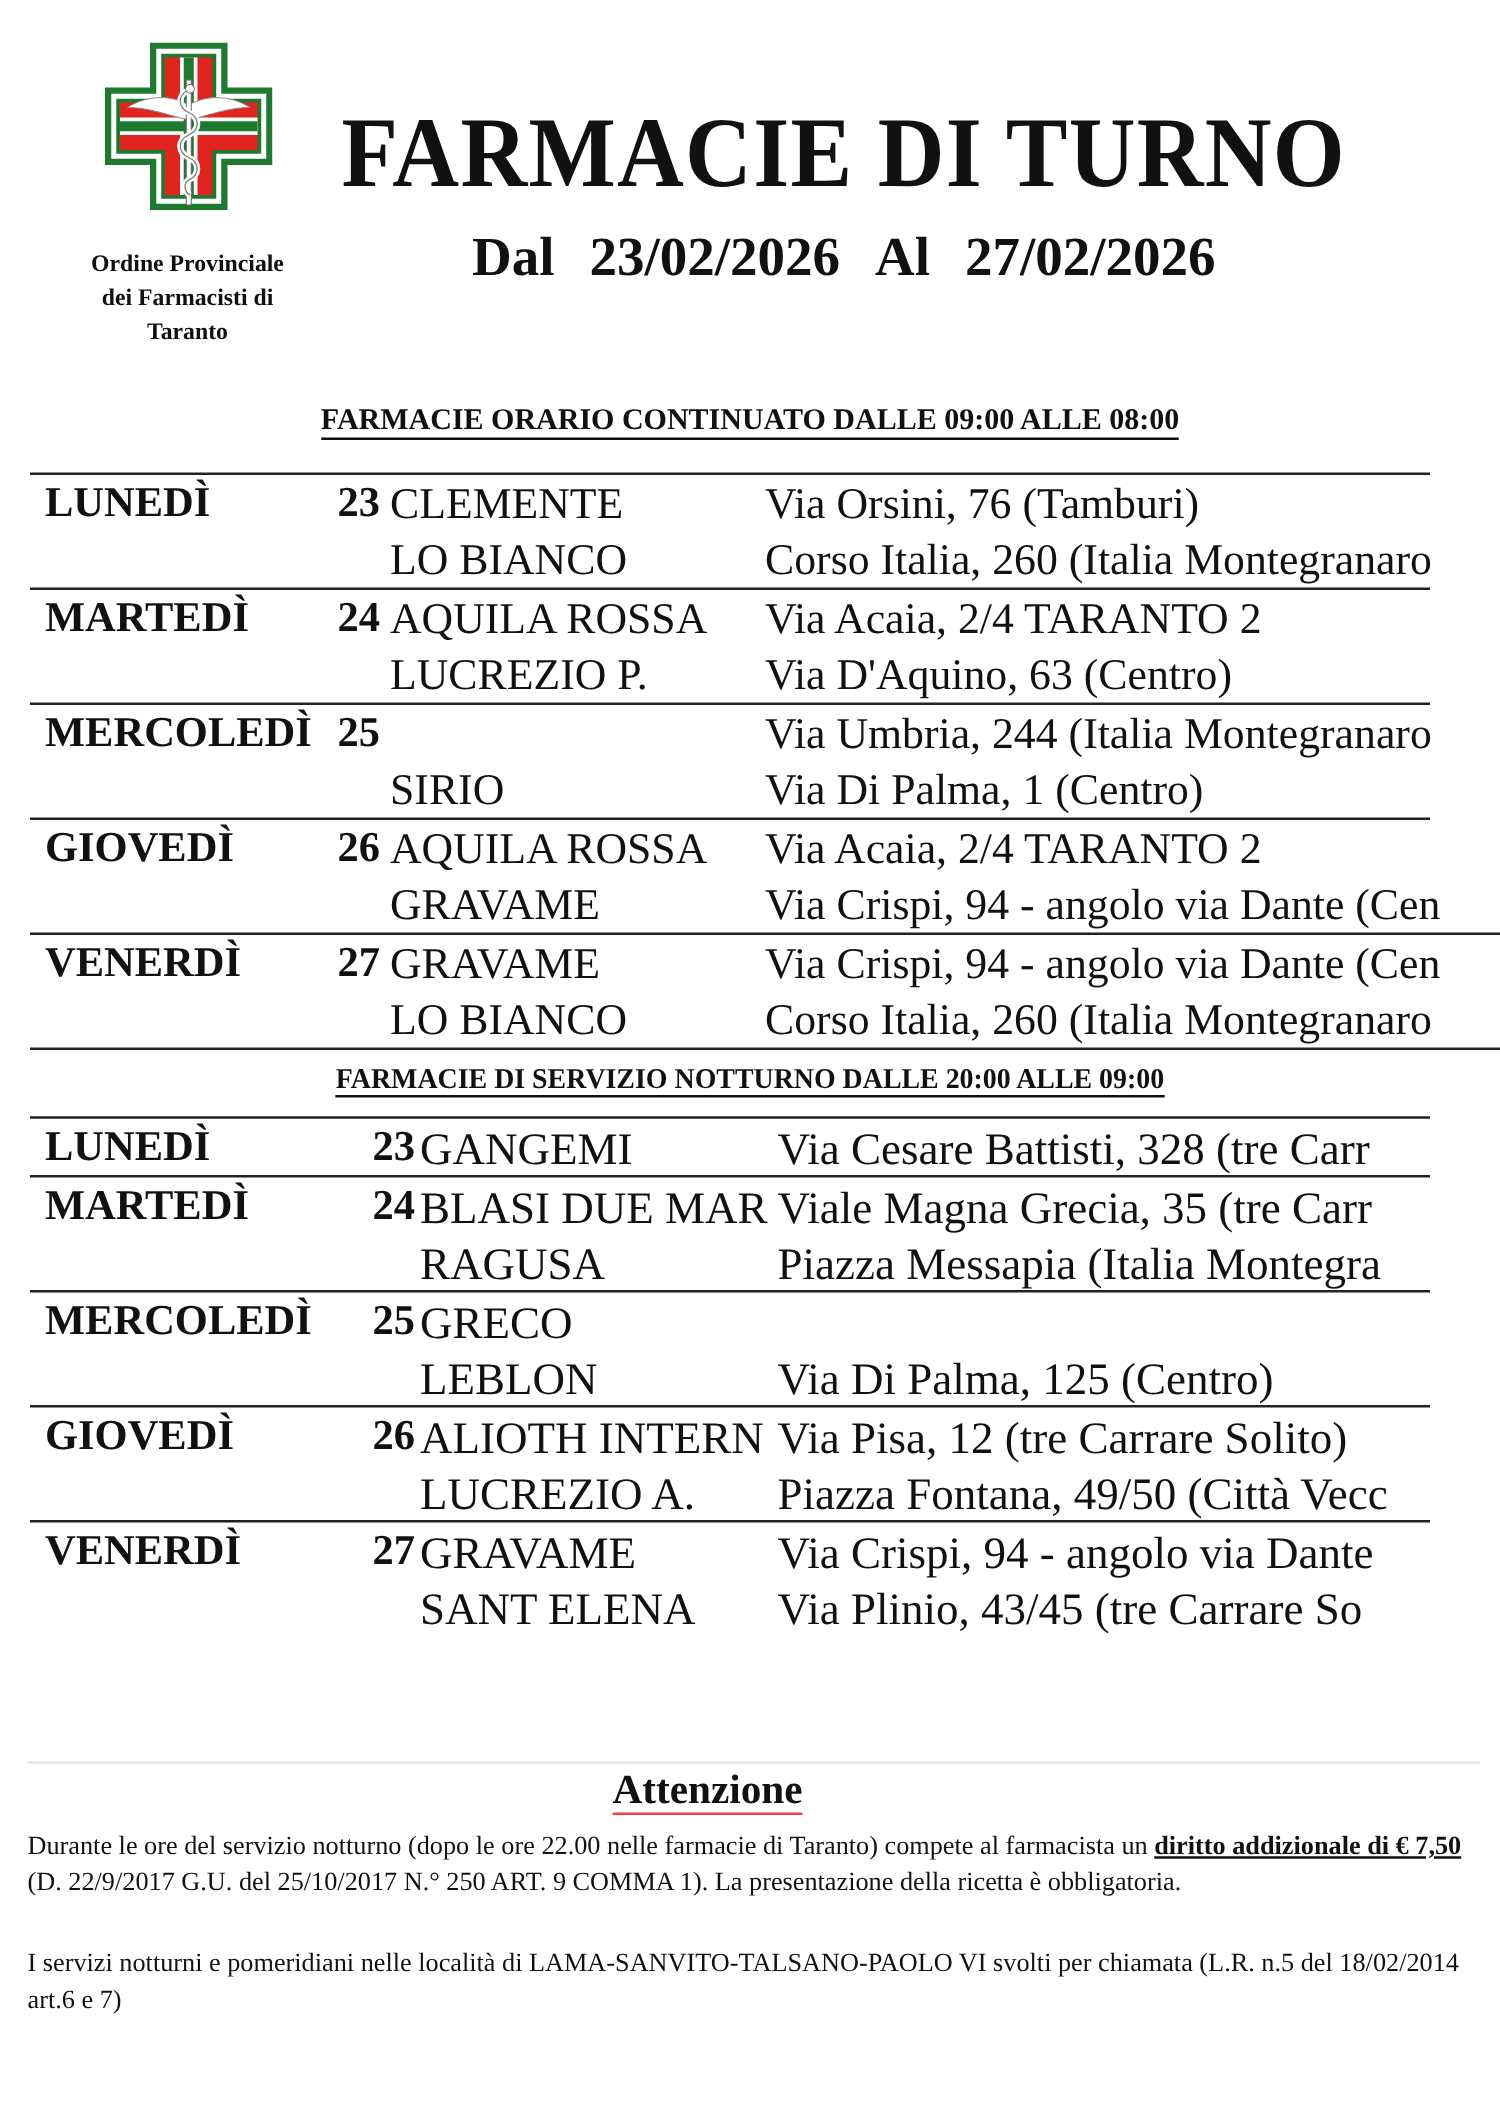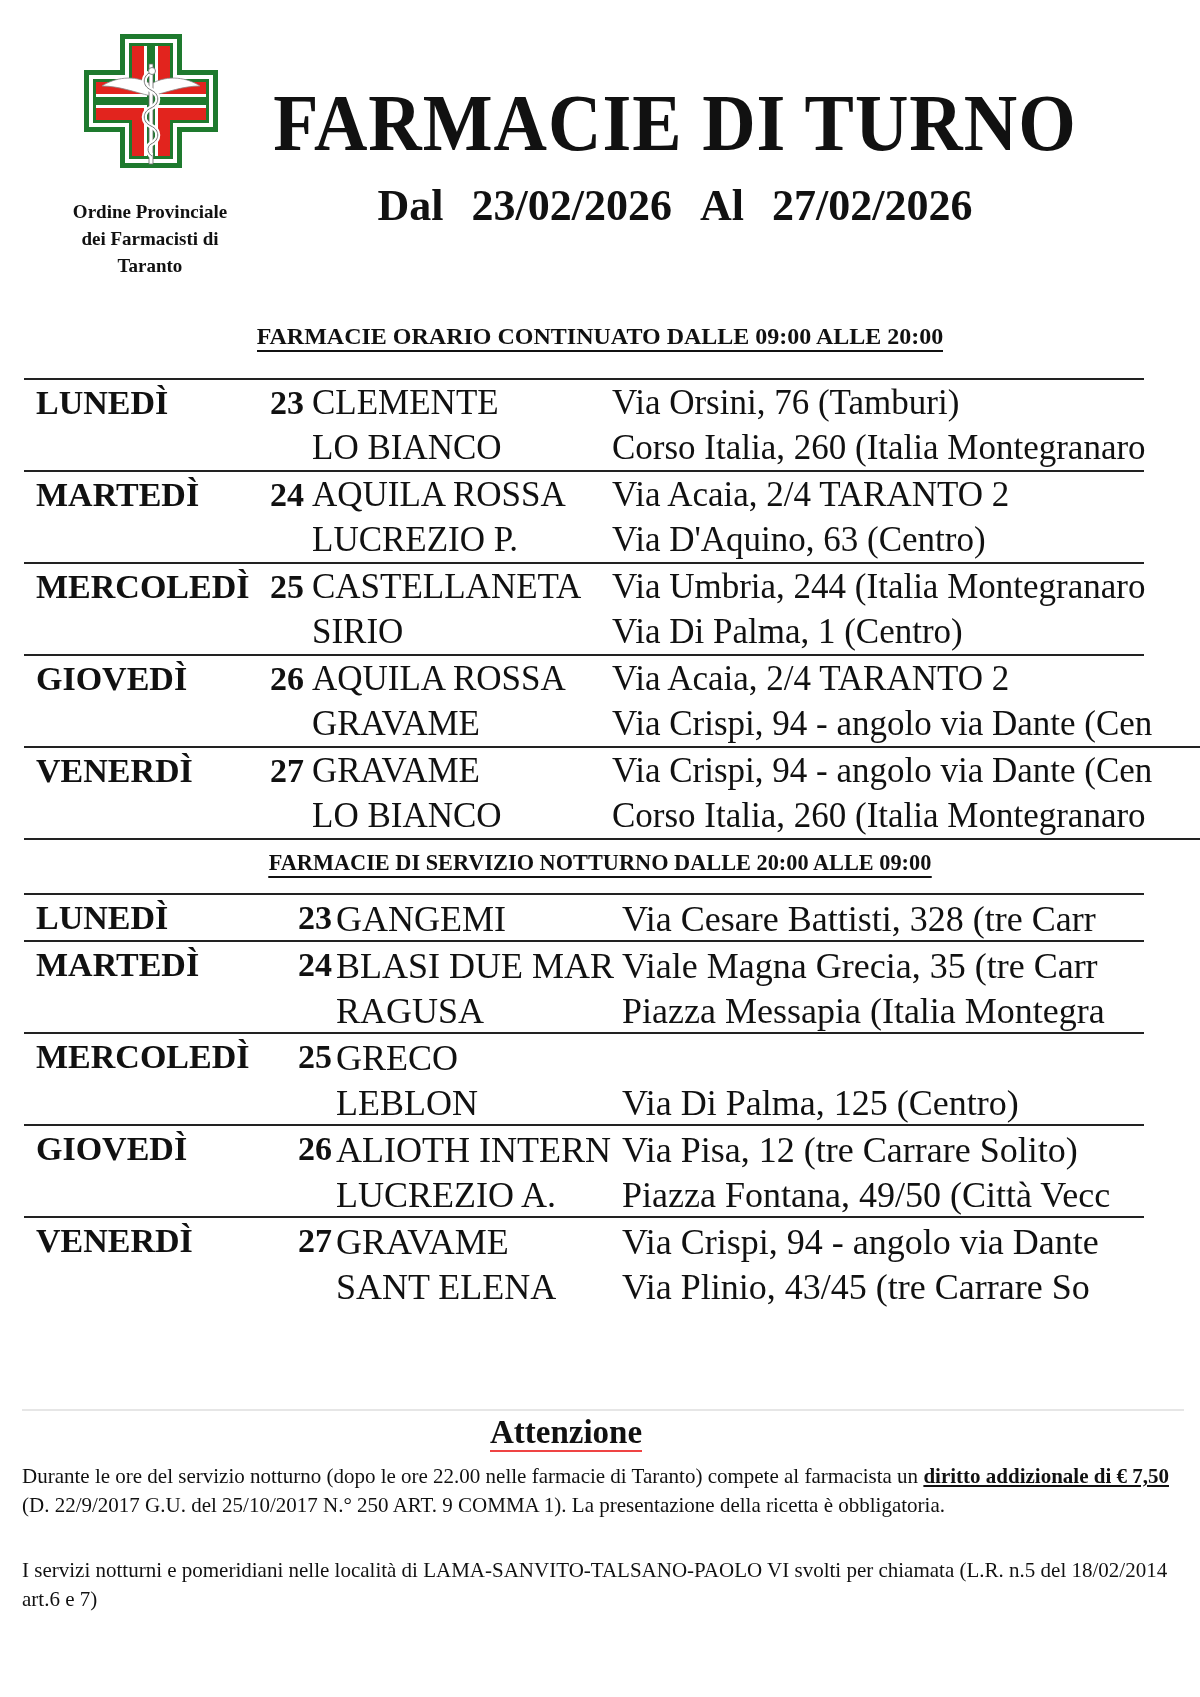--- a/index.html
+++ b/index.html
@@ -77,21 +77,21 @@
   <div>dei Farmacisti di</div>
   <div>Taranto</div>
 </div>
 
 <div class="title">FARMACIE DI TURNO</div>
 <div class="daterange">
   <span>Dal</span><span>23/02/2026</span><span>Al</span><span>27/02/2026</span>
 </div>
 
 <div class="section-head" style="top:323px;">
-  <span>FARMACIE ORARIO CONTINUATO DALLE 09:00 ALLE 20:00</span>
+  <span>FARMACIE ORARIO CONTINUATO DALLE 09:00 ALLE 08:00</span>
 </div>
 
 <div class="table t1" style="top:378px;">
   <div class="day-group">
     <div class="row">
       <span class="day">LUNEDÌ</span>
       <span class="num">23</span>
       <span class="pharm">CLEMENTE</span>
       <span class="addr">Via Orsini, 76 (Tamburi)</span>
     </div>
@@ -109,21 +109,20 @@
     </div>
     <div class="row">
       <span class="pharm">LUCREZIO  P.</span>
       <span class="addr">Via D'Aquino, 63 (Centro)</span>
     </div>
   </div>
   <div class="day-group">
     <div class="row">
       <span class="day">MERCOLEDÌ</span>
       <span class="num">25</span>
-      <span class="pharm">CASTELLANETA</span>
       <span class="addr">Via Umbria, 244 (Italia Montegranaro</span>
     </div>
     <div class="row">
       <span class="pharm">SIRIO</span>
       <span class="addr">Via Di Palma, 1 (Centro)</span>
     </div>
   </div>
   <div class="day-group">
     <div class="row">
       <span class="day">GIOVEDÌ</span>

